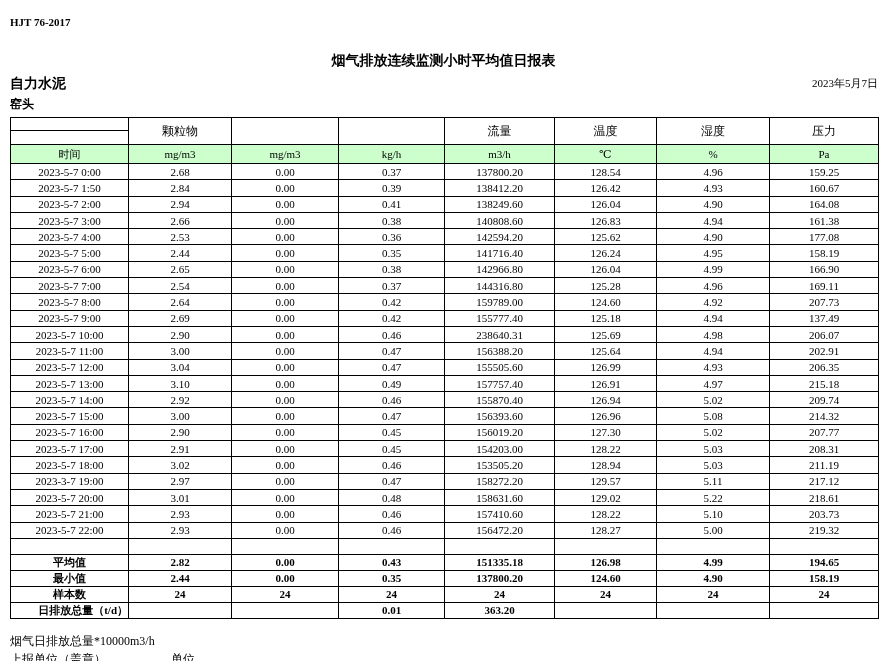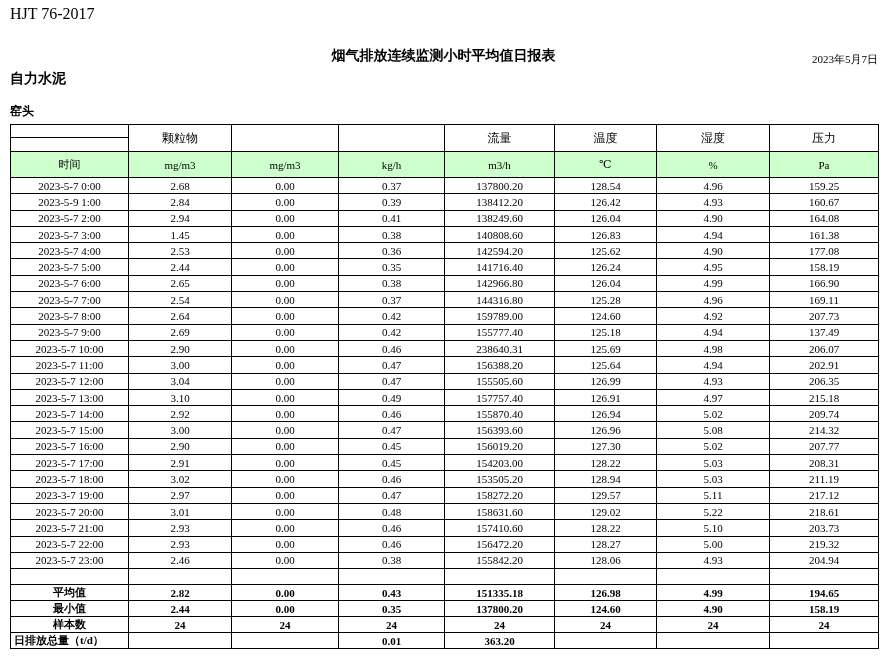--- a/index.html
+++ b/index.html
@@ -1,40 +1,40 @@
 <!DOCTYPE html>
 <html style="--unit-bg: #ccffcc;"><head>
 <meta charset="utf-8">
 <style>
   * { margin:0; padding:0; box-sizing:border-box; }
   html,body { background:#fff; }
   body {
     width:887px; height:661px; overflow:hidden; position:relative;
     font-family:"Liberation Serif","DejaVu Serif",serif; color:#000;
   }
-  .std      { font-weight:normal; font-size:16px; margin:5px 0 0 10px; }
+  .std      { font-weight:bold; font-size:11px; margin:16px 0 0 10px; }
   .title    { text-align:center; font-weight:bold; font-size:14px; margin-top:24px; }
   .company  { font-weight:bold; font-size:14px; margin:5px 0 0 10px; }
-  .station  { font-weight:bold; font-size:12px; margin:15px 0 0 10px; }
-  .date     { position:absolute; top:52px; right:9px; font-size:11px; }
+  .station  { font-weight:bold; font-size:12px; margin:3px 0 0 10px; }
+  .date     { position:absolute; top:76px; right:9px; font-size:11px; }
 
   table { border-collapse:collapse; table-layout:fixed; margin:4px 0 0 10px; }
   th,td {
     border:1px solid #000; padding:0; text-align:center; vertical-align:middle;
     font-size:11px; font-weight:normal; white-space:nowrap; overflow:hidden;
   }
   .group-row th { height:27px; font-size:12px; }
   .split-cell { vertical-align:top; }
   .split-top  { height:13px; border-bottom:1px solid #000; }
   .split-bottom { height:13px; }
-  .unit-row th { height:26px; background:var(--unit-bg,#ccffcc); }
+  .unit-row th { height:19px; background:var(--unit-bg,#ccffcc); }
   .data-row td { height:16.3px; }
   .spacer-row td { height:16px; }
   .summary-row td { height:15px;font-weight:bold; }
-  td.left-label { text-align:left; padding-left:3px; }
+  td.left-label { text-align:right; padding-left:3px; }
 
   .footer { margin:14px 0 0 10px; font-size:12px; }
   .footer-line2 { margin-top:1px; }
   .unit-word { margin-left:65px; }
 </style>
 </head>
 <body>
 
 <div class="std">HJT  76-2017</div>
 <div class="title">烟气排放连续监测小时平均值日报表</div>
@@ -83,42 +83,42 @@
         <td>2023-5-7 0:00</td>
         <td>2.68</td>
         <td>0.00</td>
         <td>0.37</td>
         <td>137800.20</td>
         <td>128.54</td>
         <td>4.96</td>
         <td>159.25</td>
       </tr>
       <tr class="data-row">
-        <td>2023-5-9 1:00</td>
+        <td>2023-5-7 1:50</td>
         <td>2.84</td>
         <td>0.00</td>
         <td>0.39</td>
         <td>138412.20</td>
         <td>126.42</td>
         <td>4.93</td>
         <td>160.67</td>
       </tr>
       <tr class="data-row">
         <td>2023-5-7 2:00</td>
         <td>2.94</td>
         <td>0.00</td>
         <td>0.41</td>
         <td>138249.60</td>
         <td>126.04</td>
         <td>4.90</td>
         <td>164.08</td>
       </tr>
       <tr class="data-row">
         <td>2023-5-7 3:00</td>
-        <td>1.45</td>
+        <td>2.66</td>
         <td>0.00</td>
         <td>0.38</td>
         <td>140808.60</td>
         <td>126.83</td>
         <td>4.94</td>
         <td>161.38</td>
       </tr>
       <tr class="data-row">
         <td>2023-5-7 4:00</td>
         <td>2.53</td>
@@ -302,30 +302,20 @@
       <tr class="data-row">
         <td>2023-5-7 22:00</td>
         <td>2.93</td>
         <td>0.00</td>
         <td>0.46</td>
         <td>156472.20</td>
         <td>128.27</td>
         <td>5.00</td>
         <td>219.32</td>
       </tr>
-      <tr class="data-row">
-        <td>2023-5-7 23:00</td>
-        <td>2.46</td>
-        <td>0.00</td>
-        <td>0.38</td>
-        <td>155842.20</td>
-        <td>128.06</td>
-        <td>4.93</td>
-        <td>204.94</td>
-      </tr>
       <tr class="spacer-row">
         <td></td>
         <td></td>
         <td></td>
         <td></td>
         <td></td>
         <td></td>
         <td></td>
         <td></td>
       </tr>
@@ -366,16 +356,17 @@
         <td>0.01</td>
         <td>363.20</td>
         <td></td>
         <td></td>
         <td></td>
       </tr>
     </tbody>
 </table>
 
 <div class="footer">
+  <div>烟气日排放总量*10000m3/h</div>
   <div class="footer-line2">
     <span>上报单位（盖章）</span><span class="unit-word">单位</span>
   </div>
 </div>
 
 </body></html>

